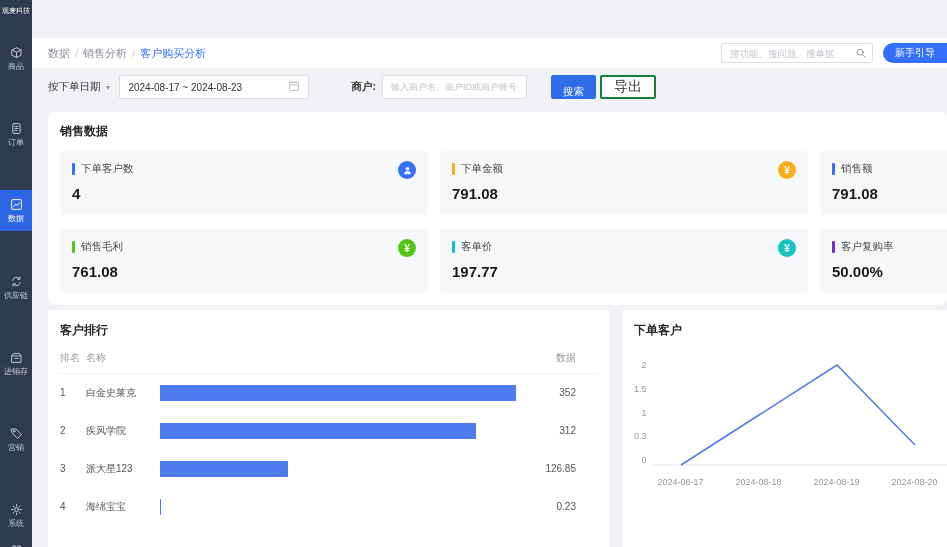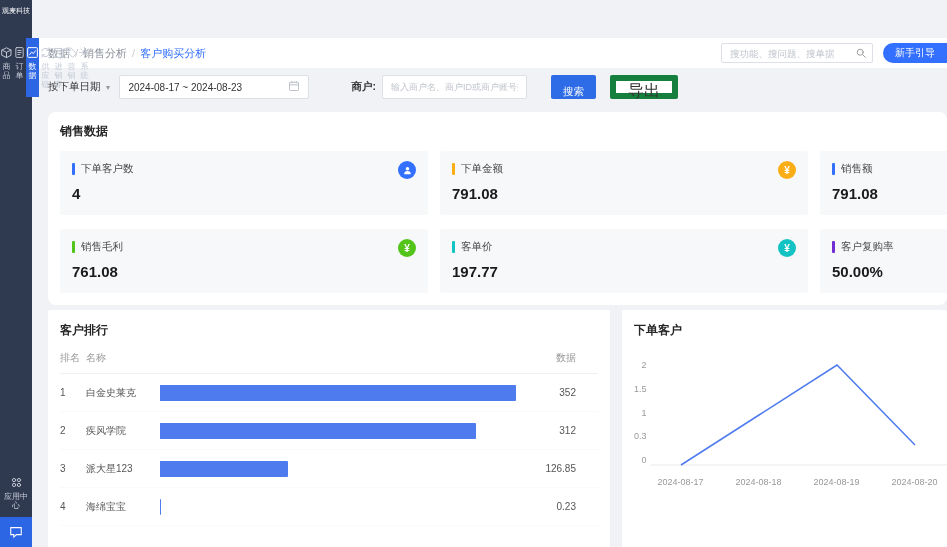--- a/index.html
+++ b/index.html
@@ -4,21 +4,21 @@
 <style>
   *{margin:0;padding:0;box-sizing:border-box;}
   html,body{background:#e9ebee;}
   .app{position:relative;width:947px;height:547px;background:#f0f2f5;overflow:hidden;
        font-family:"Liberation Sans","DejaVu Sans",sans-serif;color:#333;font-size:11px;}
 
   
   .sidebar{position:absolute;left:0;top:0;width:32px;height:547px;background:#2f3950;
            display:flex;flex-direction:column;align-items:center;z-index:10;}
   .logo{color:#fff;font-size:7px;margin-top:6px;white-space:nowrap;letter-spacing:0;}
-  .nav{margin-top:22px;display:flex;flex-direction:row;width:100%;}
+  .nav{margin-top:22px;display:flex;flex-direction:column;width:100%;gap:36px;}
   .nav-item{width:100%;padding:8px 0 7px;display:flex;flex-direction:column;align-items:center;gap:3px;
             color:#c3c9d5;cursor:pointer;}
   .nav-item.active{background:#2d66e5;color:#fff;}
   .nav-item svg{width:13px;height:13px;stroke:currentColor;fill:none;stroke-width:1.2;stroke-linecap:round;stroke-linejoin:round;}
   .nav-label{font-size:8px;line-height:1.15;text-align:center;max-width:30px;}
   .push{margin-top:auto;}
   .bottom-btn{width:32px;height:30px;background:#2d66e5;display:flex;align-items:center;justify-content:center;cursor:pointer;}
   .bottom-btn svg{width:14px;height:14px;stroke:#fff;fill:none;stroke-width:1.2;}
 
   
@@ -44,22 +44,22 @@
   .date-input{margin-left:8px;width:190px;height:24px;border:1px solid #dcdfe6;border-radius:2px;background:#fff;
               display:flex;align-items:center;padding:4px 8px;font-size:10px;color:#333;cursor:pointer;}
   .date-text{flex:1;white-space:nowrap;}
   .cal-ico svg{width:12px;height:12px;stroke:#b6bbc4;fill:none;stroke-width:1.2;}
   .merchant-label{margin-left:42px;font-weight:bold;font-size:10.5px;color:#333;white-space:nowrap;}
   .merchant-input{margin-left:6px;width:145px;height:24px;border:1px solid #dcdfe6;border-radius:2px;
                   font-size:9px;padding:0 8px;color:#333;outline:none;background:#fff;}
   .merchant-input::placeholder{color:#c0c4cc;}
   .btn-search{margin-left:24px;height:24px;padding:10px 12px;background:#2e6be6;color:#fff;border:none;
               border-radius:2px;font-size:10.5px;cursor:pointer;}
-  .btn-export{margin-left:14px;height:24px;padding:0 12px;background:#fff;color:#333;border:6px solid #15803d;
-              border-radius:2px;font-size:16px;cursor:pointer;}
+  .btn-export{margin-left:4px;height:24px;padding:0 12px;background:#fff;color:#333;border:2px solid #15803d;
+              border-radius:2px;font-size:14px;cursor:pointer;}
 
   
   .card-title{font-size:12px;font-weight:bold;color:#262626;}
   .sales-card{position:absolute;left:48px;top:112px;right:0;height:193px;background:#fff;border-radius:8px;
               padding:11px 12px;overflow:hidden;}
   .stat-grid{margin-top:11px;display:grid;grid-template-columns:repeat(3,368px);gap:14px 12px;}
   .stat-card{position:relative;height:64px;background:#f7f8fa;border-radius:2px;padding:11px 12px;}
   .stat-label-row{display:flex;align-items:center;gap:6px;}
   .stat-tick{width:3px;height:12px;border-radius:1px;background:#3370ff;}
   .stat-label{font-size:10.5px;color:#4a4a4a;}

